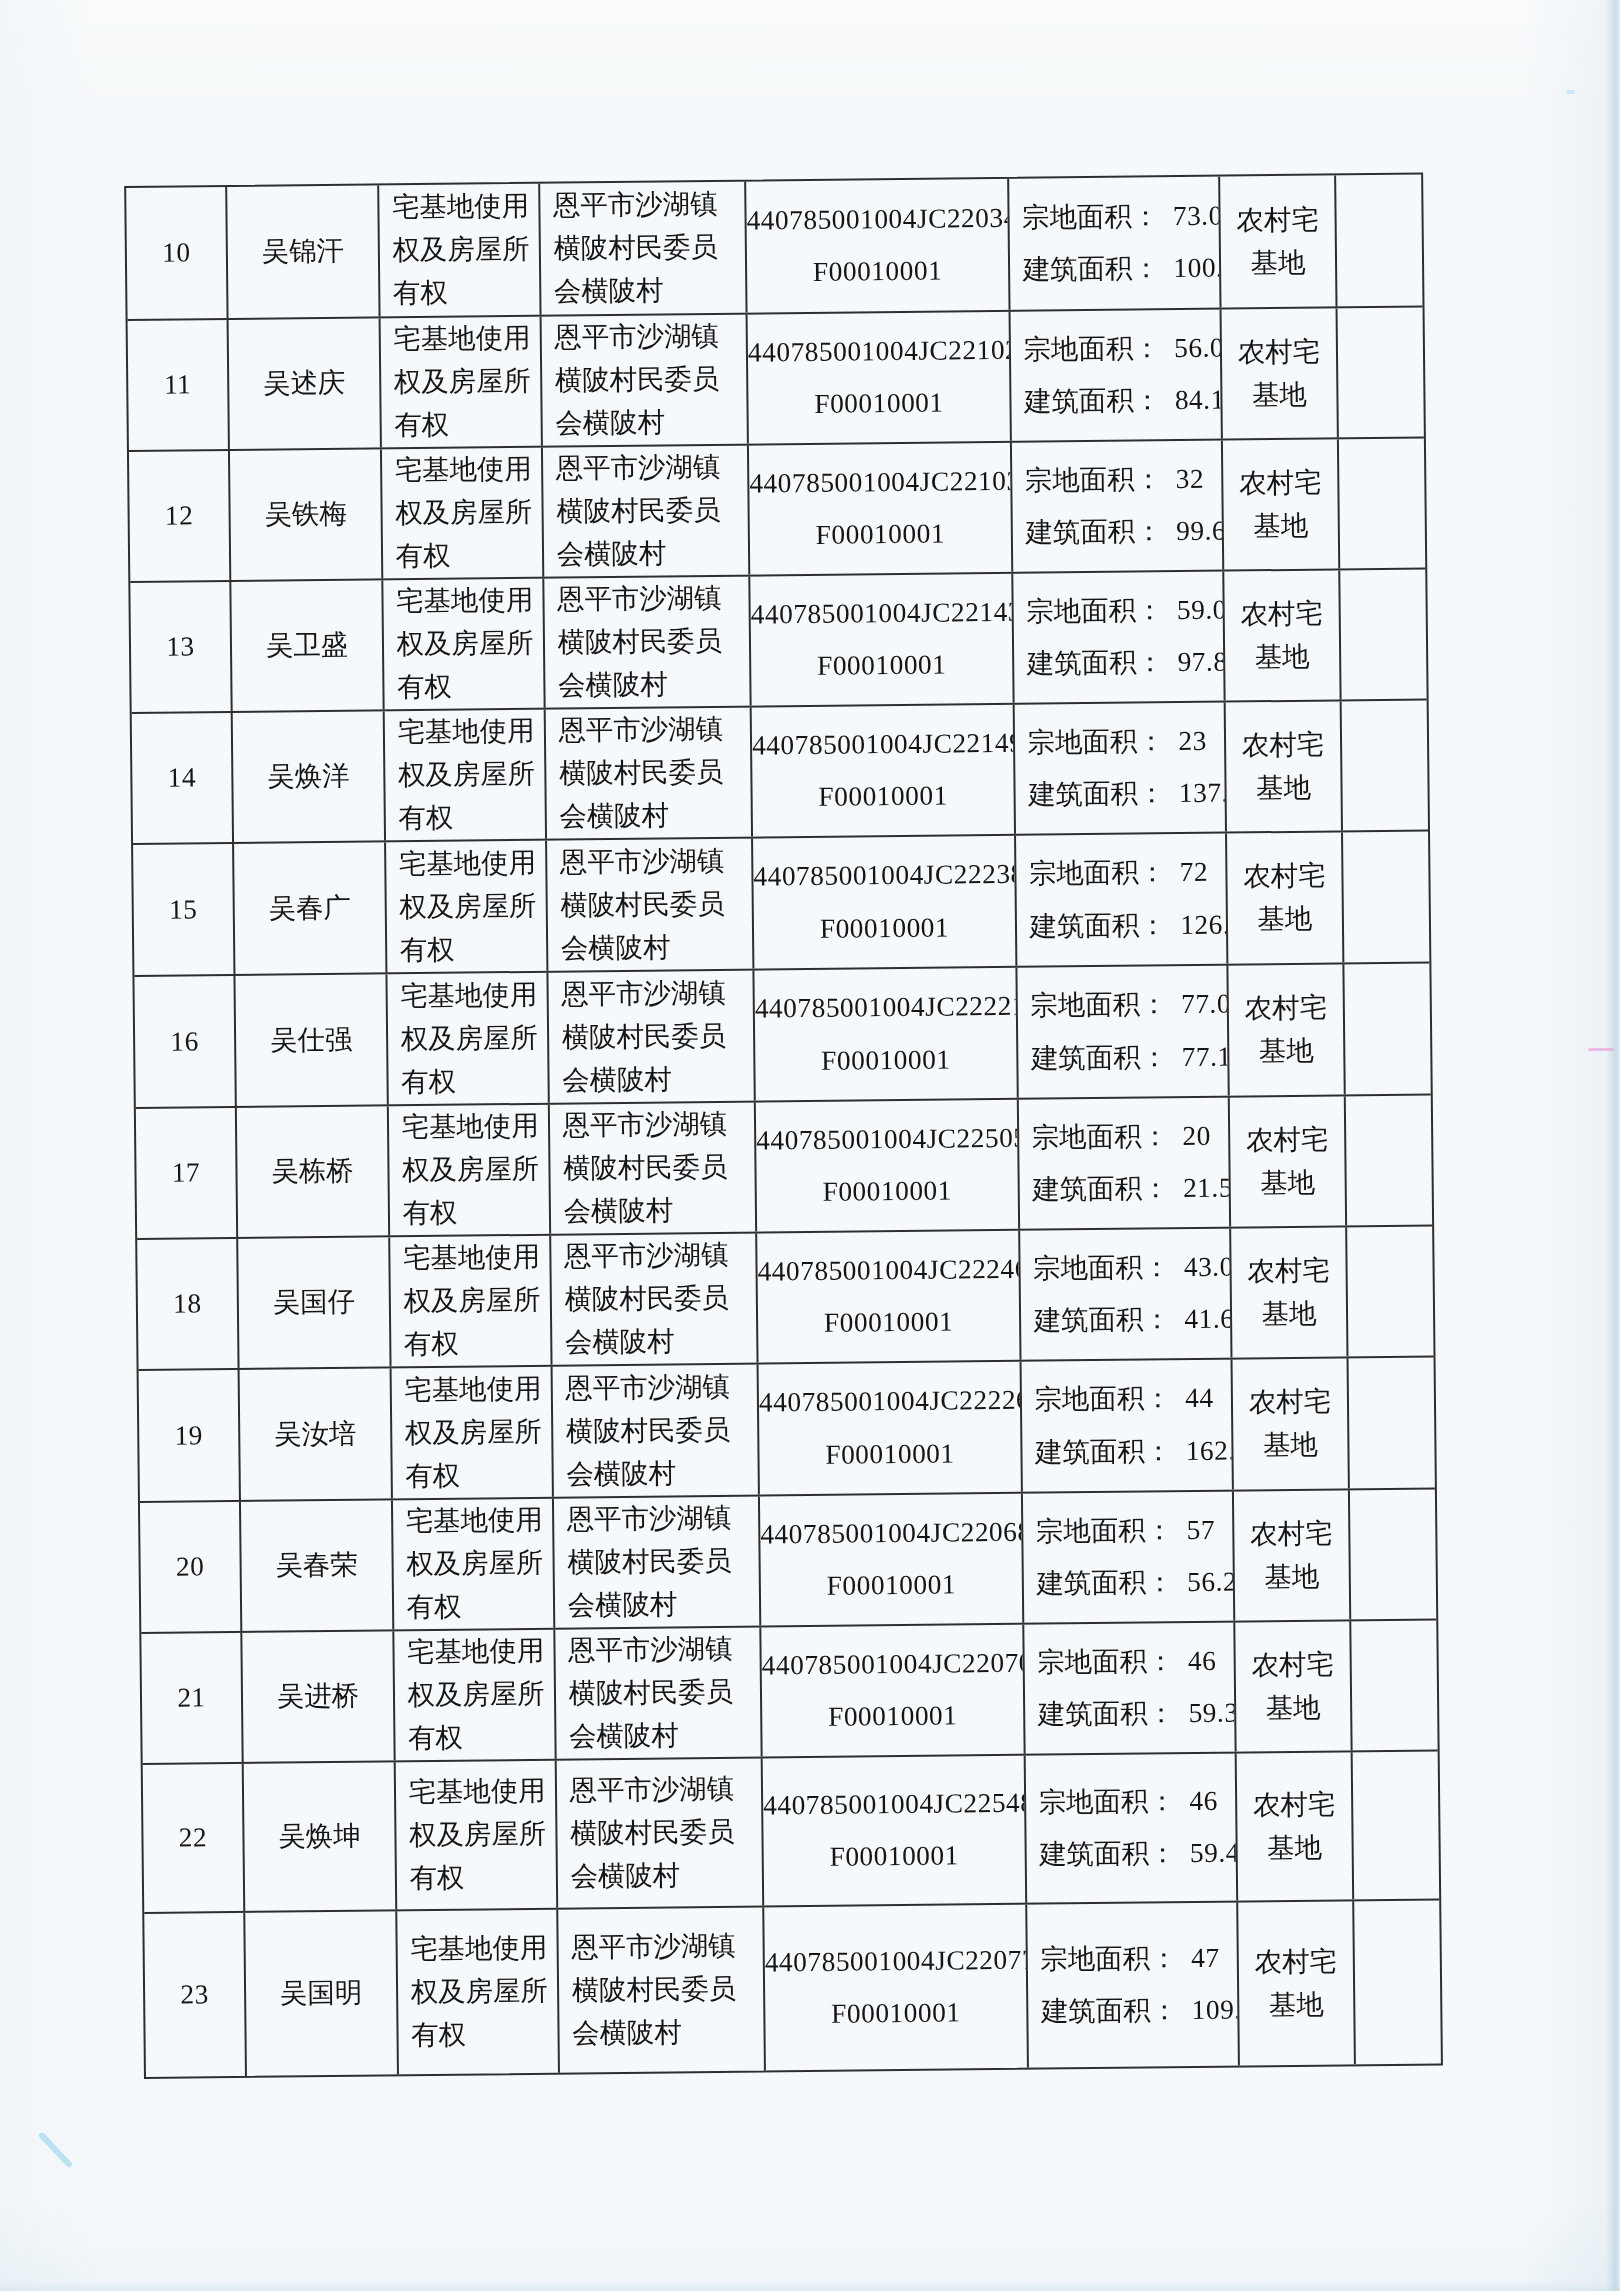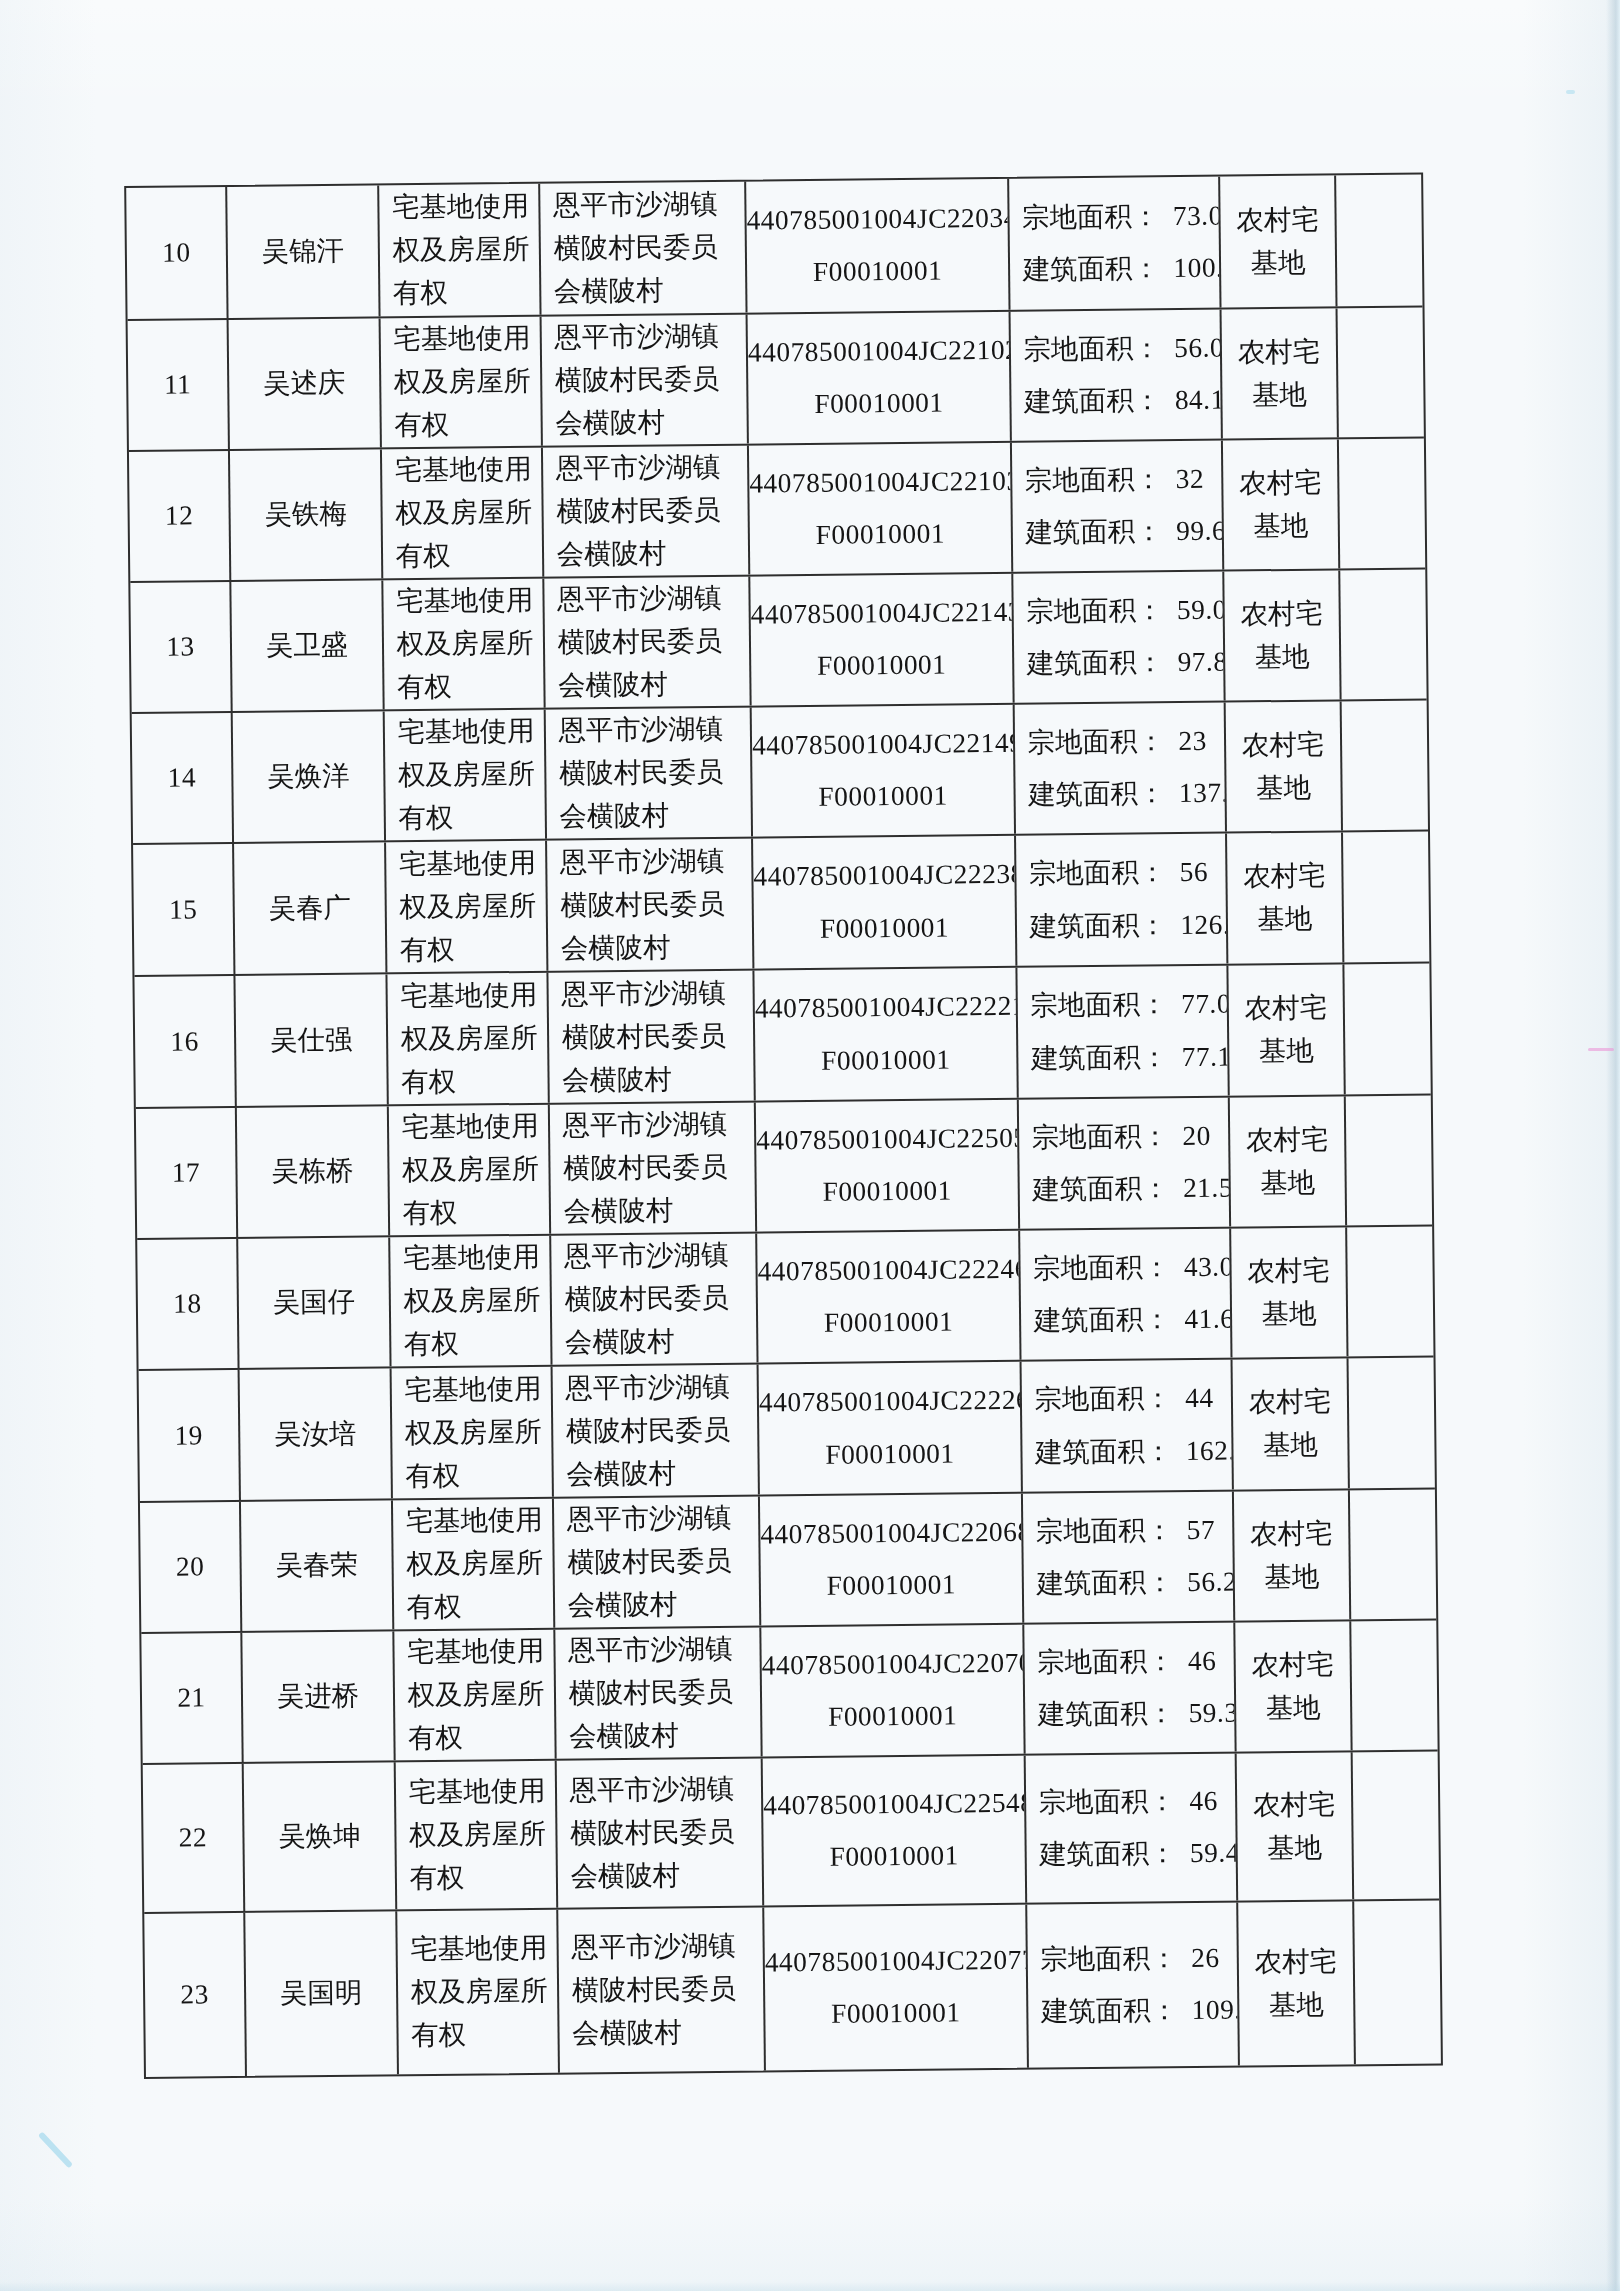--- a/index.html
+++ b/index.html
@@ -259,21 +259,21 @@
     </div>
     <div class="td al">
       <div class="wrap">恩平市沙湖镇横陂村民委员会横陂村</div>
     </div>
     <div class="td ctr cert">
       <div class="num">440785001004JC22238</div>
       <div class="num l2">F00010001</div>
     </div>
     <div class="td al">
       <div class="area-line">
-        <span>宗地面积：</span><span class="val num">56</span>
+        <span>宗地面积：</span><span class="val num">72</span>
       </div>
       <div class="area-line l2">
         <span>建筑面积：</span><span class="val num">126.56</span>
       </div>
     </div>
     <div class="td ctr">
       <div class="wrap" style="width:84px;margin:0 auto;">农村宅基地</div>
     </div>
     <div class="td">
       <span></span>
@@ -523,21 +523,21 @@
     </div>
     <div class="td al">
       <div class="wrap">恩平市沙湖镇横陂村民委员会横陂村</div>
     </div>
     <div class="td ctr cert">
       <div class="num">440785001004JC22077</div>
       <div class="num l2">F00010001</div>
     </div>
     <div class="td al">
       <div class="area-line">
-        <span>宗地面积：</span><span class="val num">26</span>
+        <span>宗地面积：</span><span class="val num">47</span>
       </div>
       <div class="area-line l2">
         <span>建筑面积：</span><span class="val num">109.68</span>
       </div>
     </div>
     <div class="td ctr">
       <div class="wrap" style="width:84px;margin:0 auto;">农村宅基地</div>
     </div>
     <div class="td">
       <span></span>

